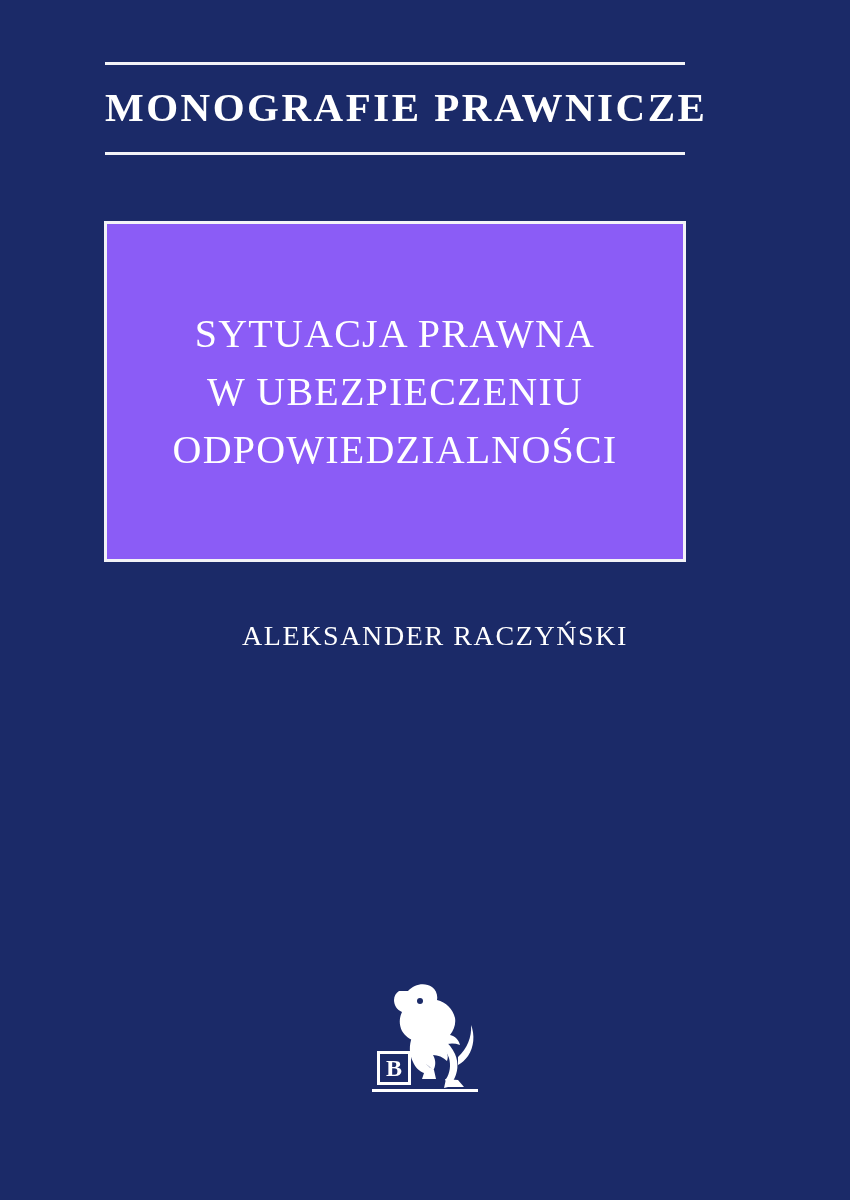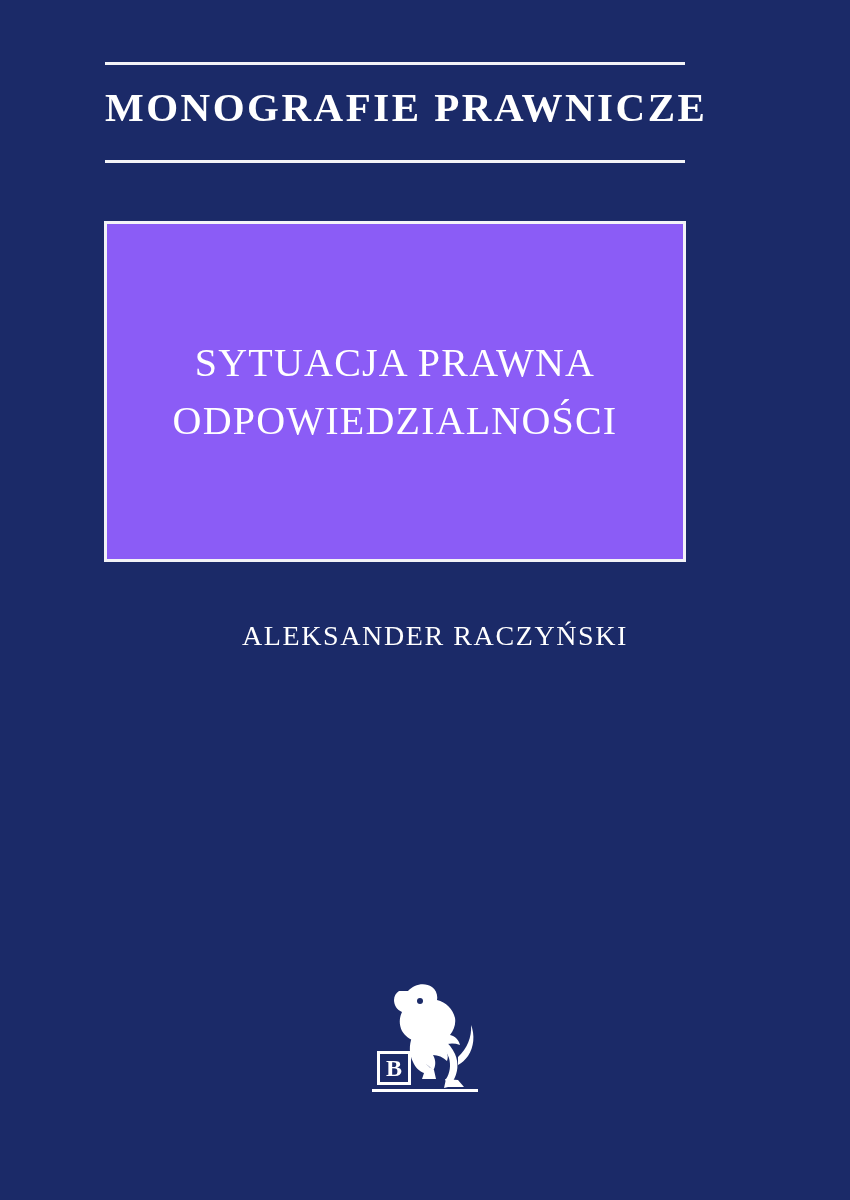--- a/index.html
+++ b/index.html
@@ -33,21 +33,21 @@
     background: #f2f3f7;
   }
   .series-title {
     text-align: left;
     color: #ffffff;
     font-family: "Liberation Serif", serif;
     font-weight: bold;
     font-size: 41px;
     letter-spacing: 2.5px;
     line-height: 1;
-    padding: 22px 0 32px 0;
+    padding: 22px 0 24px 0;
     white-space: nowrap;
   }
 
   
   .title-panel-outer {
     position: absolute;
     left: 104px;
     top: 221px;
     width: 582px;
     height: 341px;
@@ -114,20 +114,21 @@
 
   <div class="series-block">
     <div class="rule"></div>
     <div class="series-title">MONOGRAFIE  PRAWNICZE</div>
     <div class="rule"></div>
   </div>
 
   <div class="title-panel-outer">
     <div class="title-panel-inner">
       <div class="title-line">SYTUACJA PRAWNA</div>
+      <div class="title-line">W UBEZPIECZENIU</div>
       <div class="title-line">ODPOWIEDZIALNOŚCI</div>
     </div>
   </div>
 
   <div class="author">ALEKSANDER RACZYŃSKI</div>
 
   <div class="logo-wrap">
     <svg class="logo-svg" width="150" height="120" viewBox="0 0 150 120" aria-hidden="true">
       <g fill="#ffffff">
 

